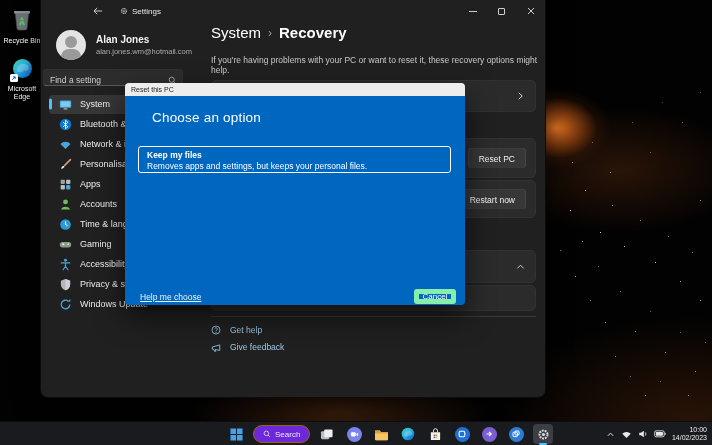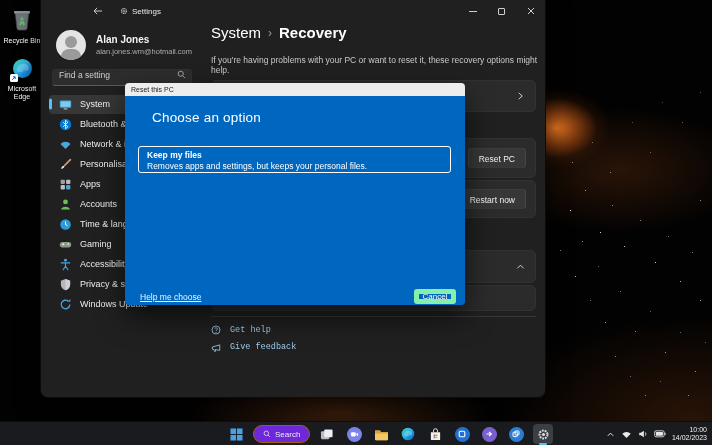--- a/index.html
+++ b/index.html
@@ -55,23 +55,23 @@
   .wc-min { width:8px; height:1px; background:#cfcfcf; }
   .wc-max { width:7px; height:7px; border:1px solid #cfcfcf; border-radius:1px; }
   
   .avatar { position:absolute; left:15px; top:30px; width:30px; height:30px; border-radius:50%;
     background:#e4e4e4; overflow:hidden; }
   .avatar .head { position:absolute; left:9px; top:6px; width:12px; height:12px; border-radius:50%; background:#9a9a9a; }
   .avatar .body { position:absolute; left:5px; top:19px; width:20px; height:12px; border-radius:8px 8px 0 0; background:#9a9a9a; }
   .u-name { position:absolute; left:55px; top:34px; font-size:10px; font-weight:bold; color:#f2f2f2; }
   .u-mail { position:absolute; left:55px; top:47px; font-size:7.5px; color:#ababab; }
   
-  .search-box { position:absolute; left:11px; top:69px; width:140px; height:17px;
+  .search-box { position:absolute; left:2px; top:69px; width:140px; height:17px;
     background:#2d2d2d; border:1px solid #303030; border-bottom:1px solid #5a5a5a; border-radius:3px;
-    display:flex; align-items:flex-start; }
+    display:flex; align-items:flex-end; }
   .search-box input { flex:1; background:transparent; border:none; outline:none;
     font-family:"Liberation Sans",sans-serif; font-size:8.5px; color:#e0e0e0; padding:0 4px 0 6px; min-width:0; }
   .search-box input::placeholder { color:#cfcfcf; }
   .search-box .mag { margin-right:5px; display:flex; }
   
   .nav { position:absolute; left:8px; top:95px; width:152px; display:flex; flex-direction:column; gap:1.5px; }
   .nav-item { position:relative; height:18.5px; display:flex; align-items:center; gap:8px;
     padding-left:10px; border-radius:4px; font-size:9px; color:#ededed; white-space:nowrap; }
   .nav-item.selected { background:#373737; }
   .nav-item.selected .pill { position:absolute; left:0; top:50%; transform:translateY(-50%);
@@ -82,21 +82,21 @@
   .crumb .sep { color:#9a9a9a; font-size:12px; }
   .crumb .cur { font-weight:700; }
   .subtitle { position:absolute; left:170px; top:55px; width:330px; font-size:8.5px; color:#c9c9c9; }
   .card { position:absolute; left:170px; width:325px; background:#2b2b2b; border:1px solid #323232; border-radius:5px; }
   .card .chev { position:absolute; right:10px; top:50%; transform:translateY(-50%); display:flex; }
   .gbtn { position:absolute; top:50%; transform:translateY(-50%); height:21px;
     background:#373737; border:1px solid #454545; border-bottom-color:#3c3c3c; border-radius:4px;
     color:#f2f2f2; font-size:8.5px; display:flex; align-items:center; justify-content:center; padding:0 10px; }
   .divider { position:absolute; left:170px; top:316px; width:325px; height:1px; background:#383838; }
   .help-row { position:absolute; left:170px; display:flex; align-items:center; gap:9px;
-    font-size:8.5px; color:#9ecae8;font-family:Liberation Mono, monospace; }
+    font-size:8.5px; color:#9ecae8; }
   
   .dlg { position:absolute; left:125px; top:83px; width:340px; height:222px; border-radius:4px;
     overflow:hidden; box-shadow:0 12px 28px rgba(0,0,0,.6); z-index:5; }
   .dlg-tb { height:13px; background:#ededed; display:flex; align-items:center; padding-left:6px; }
   .dlg-tb span { font-size:7px; color:#1b1b1b; }
   .dlg-body { position:relative; height:209px; background:#0067c0; }
   .dlg-h { position:absolute; left:27px; top:14px; font-size:13.5px; font-weight:400; color:#fff; letter-spacing:.2px; }
   .opt { position:absolute; left:13px; width:313px; height:27px; border:1px solid #fff; border-radius:3px;
     padding:3px 8px; color:#fff; }
   .opt .t { font-size:8.5px; font-weight:bold; line-height:11px; }

